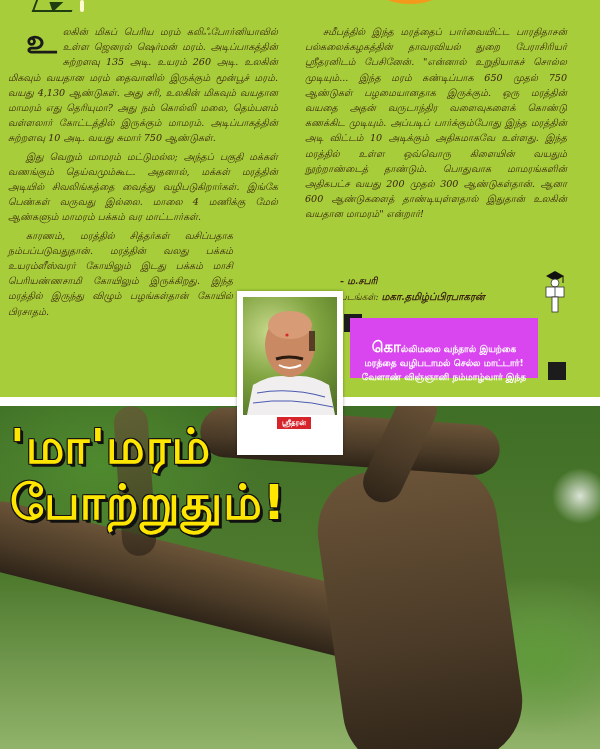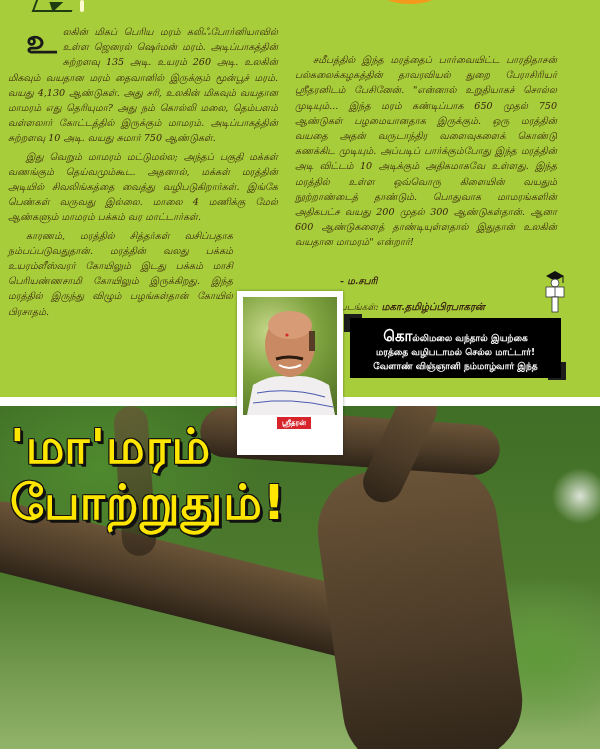--- a/index.html
+++ b/index.html
@@ -28,47 +28,47 @@
     position: absolute; left: 375px; top: -30px; width: 70px; height: 34px;
     background: #f39a1c; border-radius: 50%;
   }
 
   .col {
     position: absolute; color: #3b2410;
     font-family: "DejaVu Serif", serif; font-style: italic;
     font-size: 9.6px; line-height: 15.2px; text-align: justify;
   }
   .col-left { left: 8px; top: 24px; width: 270px; }
-  .col-right { left: 295px; top: 24px; width: 262px; margin-top: 28px; }
+  .col-right { left: 305px; top: 24px; width: 262px; }
   .col p { margin-bottom: 3px; text-indent: 18px; }
   .col p.first { text-indent: 0; }
   .dropcap {
     float: left; font-family: "DejaVu Sans", sans-serif; font-style: normal;
     font-weight: bold; font-size: 34px; line-height: 30px; color: #1b1b1b;
     margin: 2px 6px 0 18px;
   }
   .narrow { width: 225px; }
 
   .byline {
     position: absolute; left: 340px; top: 275px; width: 200px;
     text-align: left; font-family: "DejaVu Serif", serif; font-style: italic;
     color: #3b2410;
   }
   .byline .author { font-size: 9.5px; font-weight: bold; }
-  .byline .photo-credit { margin-top: 13px; font-size: 9px; }
+  .byline .photo-credit { margin-top: 3px; font-size: 9px; }
   .byline .photo-credit b { font-size: 10px; }
   .grad-icon { position: absolute; left: 544px; top: 270px; width: 22px; height: 46px; }
 
   .callout-shadow-tl { position: absolute; left: 344px; top: 314px; width: 18px; height: 18px; background: #1c1c1c; }
   .callout-shadow-br { position: absolute; left: 548px; top: 362px; width: 18px; height: 18px; background: #1c1c1c; }
   .callout {
-    position: absolute; left: 350px; top: 318px; width: 211px; height: 60px;
-    background: #000000; color: #ffffff; text-align: center;
+    position: absolute; left: 350px; top: 318px; width: 188px; height: 60px;
+    background: #d946ef; color: #ffffff; text-align: center;
     font-family: "DejaVu Sans", sans-serif; font-weight: bold; font-size: 9px; line-height: 14px;
-    padding-top: 11px;
+    padding-top: 22px;
   }
   .callout .big { font-size: 15px; }
 
   .portrait {
     position: absolute; left: 237px; top: 291px; width: 106px; height: 164px;
     background: #ffffff; box-shadow: 0 0 3px rgba(0,0,0,0.35);
   }
   .portrait .photo {
     position: absolute; left: 6px; top: 6px; width: 94px; height: 118px; overflow: hidden;
     background: radial-gradient(circle at 30% 30%, #c8d98c 0%, #7fa33f 45%, #4a6a22 100%);

